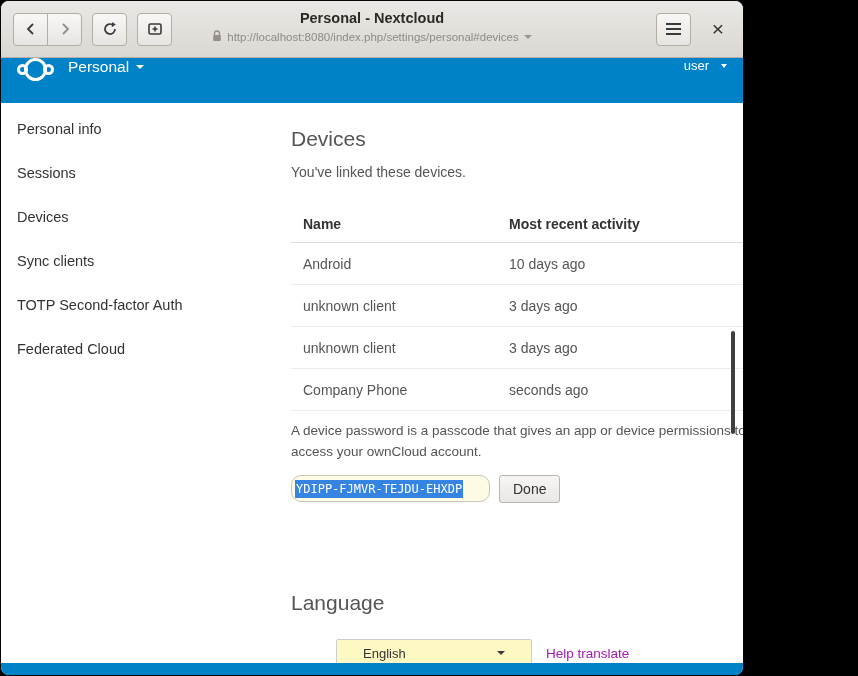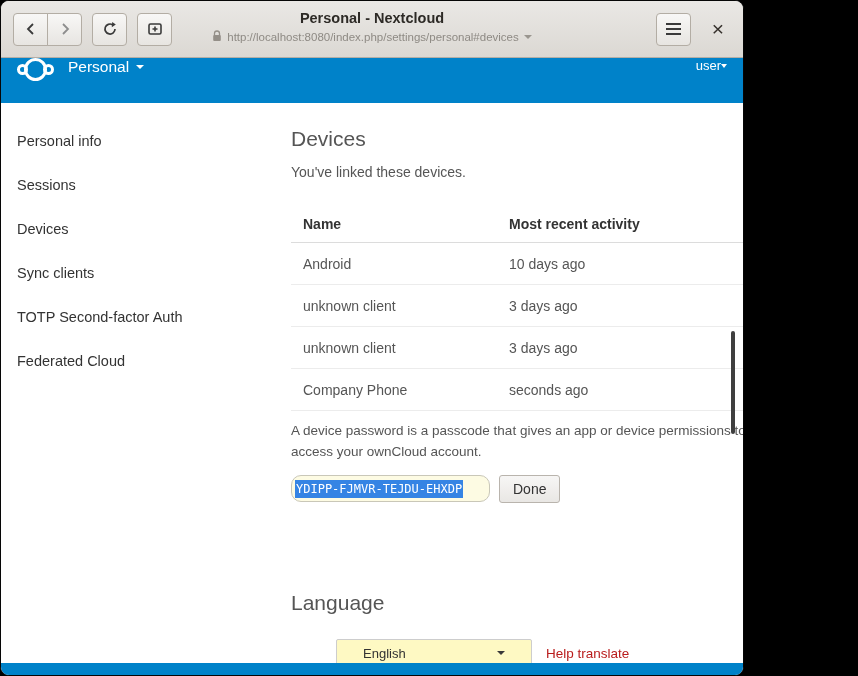--- a/index.html
+++ b/index.html
@@ -45,26 +45,26 @@
   .url-row .caret-down { border-top-color:#9a968f; }
 
   
   .nc-header { height:45px; flex:0 0 45px; background:#0082c9; display:flex; align-items:flex-start; padding:0 16px; color:#fff; }
   .logo { display:flex; align-items:center; margin-right:14px; }
   .logo .c { border:3px solid #fff; border-radius:50%; }
   .logo .c-s { width:11px; height:11px; }
   .logo .c-l { width:23px; height:23px; margin:0 -4px; position:relative; z-index:1; }
   .app-menu { display:flex; align-items:center; gap:7px; font-size:15.5px; cursor:pointer; }
   .app-menu .caret-down { border-top-color:#fff; }
-  .user-menu { margin-left:auto; display:flex; align-items:center; gap:0; font-size:13px; cursor:pointer; }
+  .user-menu { margin-left:auto; display:flex; align-items:center; gap:12px; font-size:13px; cursor:pointer; }
   .user-menu .caret-down { border-top-color:#fff; border-left-width:3.5px; border-right-width:3.5px; }
 
   
   .content { flex:1 1 auto; display:flex; position:relative; background:#fff; overflow:hidden; }
-  .sidebar { width:260px; flex:0 0 260px; padding-top:16px; }
+  .sidebar { width:260px; flex:0 0 260px; padding-top:4px; }
   .side-item { padding:13px 16px; font-size:14.5px; color:#333; cursor:pointer; line-height:18px; }
 
   main { flex:1 1 auto; padding:24px 0 0 30px; }
   .section-title { font-size:21px; font-weight:normal; color:#555; }
   .section-sub { margin-top:13px; font-size:14px; color:#555; }
 
   .dev-table { width:513px; margin-top:28px; border-collapse:collapse; }
   .dev-table th { text-align:left; font-size:14px; color:#333; font-weight:bold; padding:8px 0 10px 12px; border-bottom:1px solid #dcdcdc; }
   .dev-table td { font-size:14px; color:#555; padding:11px 0 11px 12px; border-bottom:1px solid #ececec; }
   .col-name { width:206px; }
@@ -86,21 +86,21 @@
     font-family:"Liberation Sans", sans-serif; cursor:pointer;
   }
 
   .lang-section { margin-top:88px; }
   .lang-row { margin-top:24px; display:flex; align-items:center; gap:14px; }
   .lang-select {
     width:196px; height:29px; border:1px solid #cdcdcd; border-radius:2px; background:#fef9c3;
     display:flex; align-items:center; padding:0 26px; font-size:13px; color:#333; cursor:pointer;margin-left:45px;
   }
   .lang-select .caret-down { margin-left:auto; border-top-color:#3a3a3a; }
-  .help-link { font-size:13.5px; color:#b91c1c; cursor:pointer; }
+  .help-link { font-size:13.5px; color:#a21caf; cursor:pointer; }
 
   .scroll-thumb { position:absolute; right:8px; top:228px; width:4px; height:103px; background:#3f3f3f; border-radius:2px; }
 
   .footer-strip { height:12px; flex:0 0 12px; background:#0082c9; }
 </style>
 </head>
 <body>
 
 <div class="window">
 

